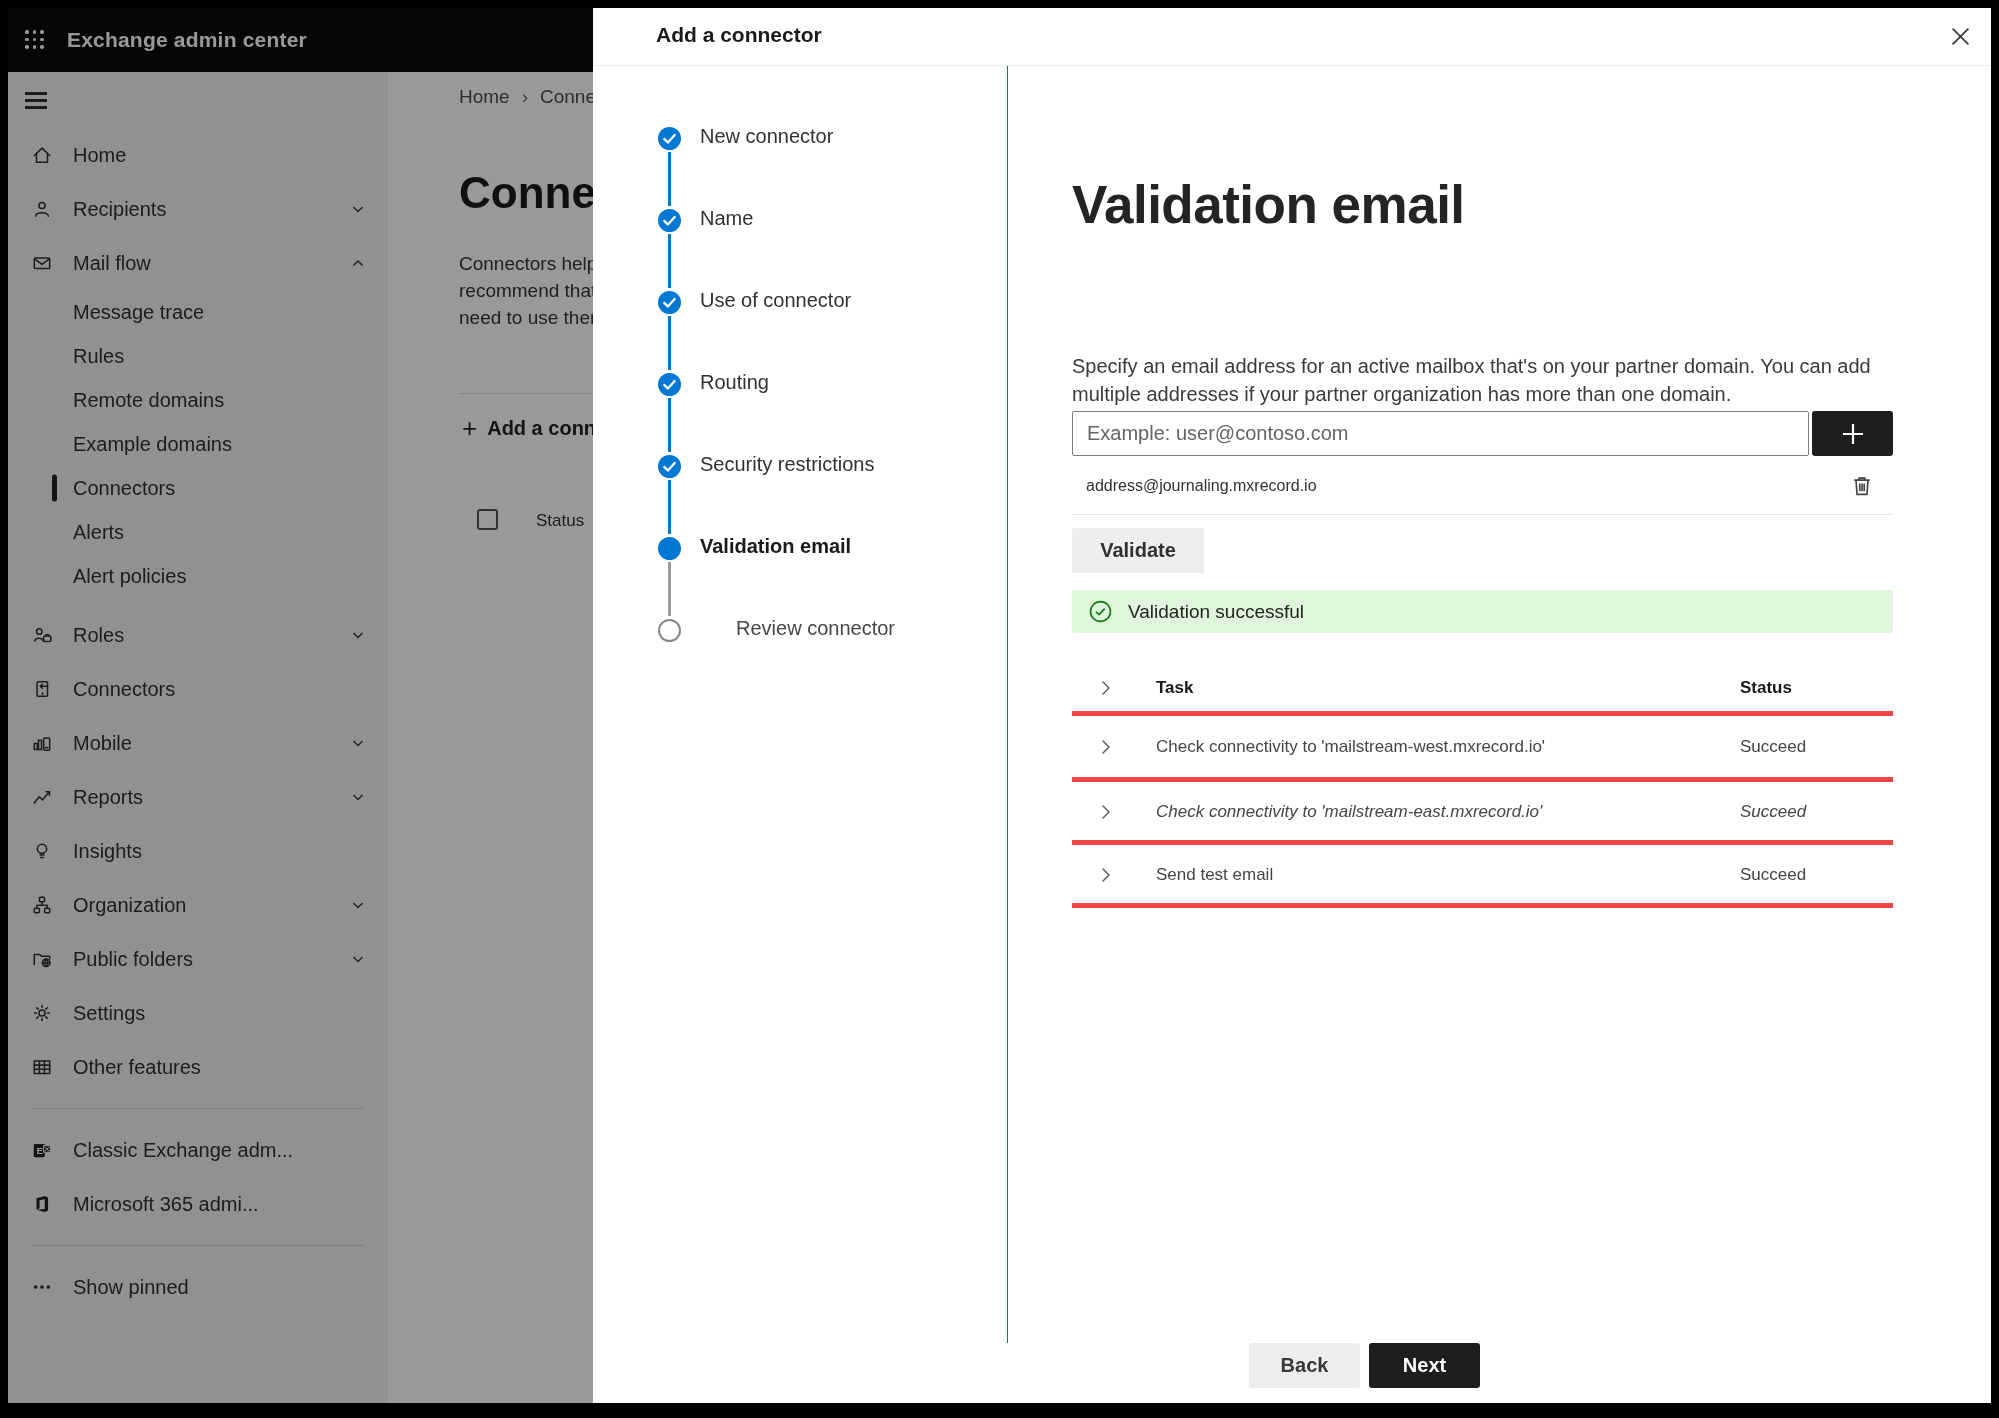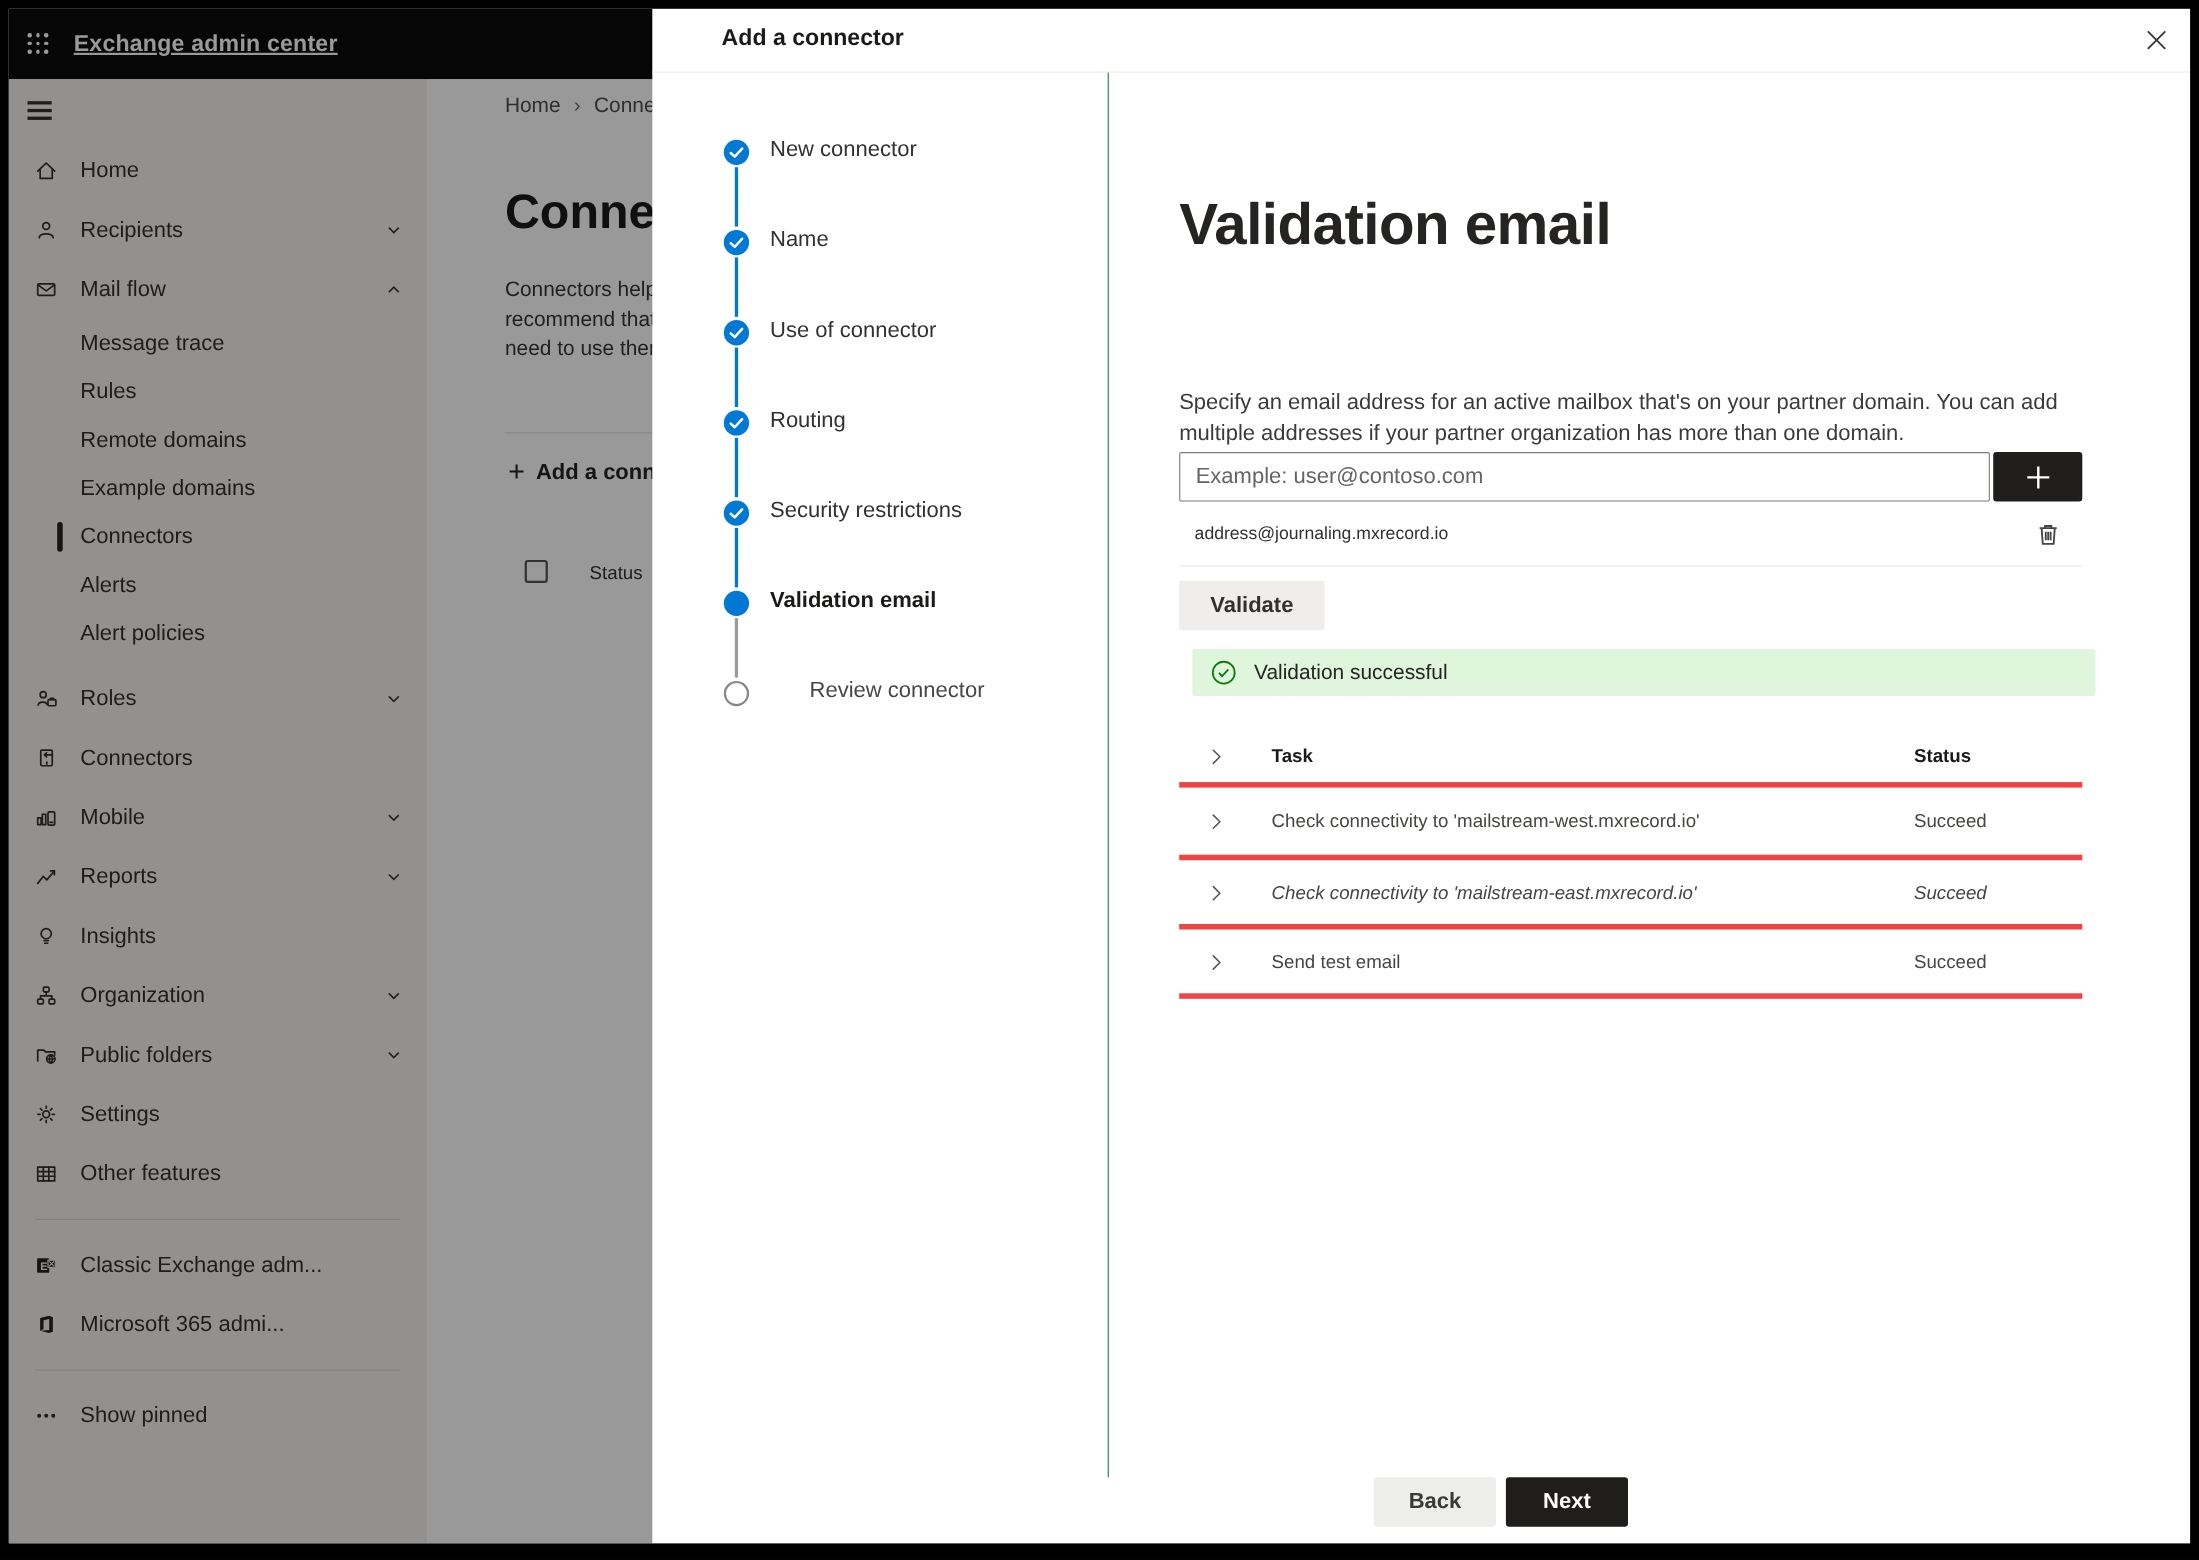--- a/index.html
+++ b/index.html
@@ -4,21 +4,21 @@
 <style>
   html,body{margin:0;padding:0;background:#000;}
   *{box-sizing:border-box;font-family:"Liberation Sans",sans-serif;}
   .screen{position:relative;width:1999px;height:1418px;background:#000;overflow:hidden;}
   .app{position:absolute;left:8px;top:8px;width:1983px;height:1395px;background:#fff;overflow:hidden;}
 
   
   .topbar{position:absolute;left:0;top:0;width:100%;height:64px;background:#0b0b0b;z-index:1;}
   .waffle{position:absolute;left:17px;top:22px;width:20px;height:20px;display:grid;grid-template-columns:repeat(3,1fr);gap:3px;}
   .waffle i{width:3.5px;height:3.5px;border-radius:50%;background:#fff;}
-  .app-title{position:absolute;left:59px;top:0;height:64px;line-height:64px;color:#fff;font-size:21px;font-weight:600;letter-spacing:.2px;text-decoration:underline;}
+  .app-title{position:absolute;left:59px;top:0;height:64px;line-height:64px;color:#fff;font-size:21px;font-weight:600;letter-spacing:.2px;}
 
   
   .sidebar{position:absolute;left:0;top:64px;width:380px;bottom:0;background:#f3f2f1;z-index:1;overflow:hidden;}
   .hamburger{position:absolute;left:17px;top:20px;width:22px;height:17px;cursor:pointer;}
   .hamburger i{display:block;height:2.5px;background:#323130;margin-bottom:4.5px;}
   .nav{position:absolute;left:0;top:56px;right:0;}
   .nav-item{position:relative;display:flex;align-items:center;height:54px;color:#323130;font-size:20px;cursor:pointer;}
   .nav-item.sub{height:44px;}
   .nav-item .nicon{position:absolute;left:23px;width:22px;height:22px;}
   .nav-item .nlabel{margin-left:65px;white-space:nowrap;}
@@ -63,21 +63,21 @@
   .v-h1{position:absolute;left:0;top:108px;font-size:53px;font-weight:700;color:#252423;letter-spacing:-0.5px;}
   .v-desc{position:absolute;left:0;top:262px;font-size:20px;line-height:28px;color:#3b3a39;margin-top:24px;}
   .email-input{position:absolute;left:0;top:345px;width:737px;height:45px;border:1px solid #7d7d7d;border-radius:2px;padding:0 14px;font-size:20px;color:#323130;background:#fff;}
   .email-input::placeholder{color:#666462;}
   .plus-btn{position:absolute;left:740px;top:345px;width:81px;height:45px;background:#1f1e1d;border-radius:3px;display:flex;align-items:center;justify-content:center;cursor:pointer;}
   .addr-row{position:absolute;left:0;top:400px;width:100%;height:48px;}
   .addr-text{position:absolute;left:14px;top:11px;font-size:16px;color:#323130;}
   .trash-btn{position:absolute;left:777px;top:7px;width:28px;height:28px;cursor:pointer;}
   .addr-divider{position:absolute;left:0;top:448px;width:100%;height:1px;background:#e9e8e7;}
   .validate-btn{position:absolute;left:0;top:462px;width:132px;height:45px;background:#efeeed;border:none;border-radius:2px;font-size:20px;font-weight:600;color:#323130;cursor:pointer;}
-  .banner{position:absolute;left:12px;top:524px;width:100%;height:43px;background:#dff6dd;border-radius:2px;display:flex;align-items:center;padding-left:17px;}
+  .banner{position:absolute;left:0;top:524px;width:100%;height:43px;background:#dff6dd;border-radius:2px;display:flex;align-items:center;padding-left:17px;}
   .banner-text{margin-left:16px;font-size:19px;color:#252423;}
 
   .tbl-row{position:absolute;left:0;width:100%;border-bottom:5px solid #ef4444;}
   .tbl-chev{position:absolute;left:24px;top:50%;transform:translateY(-50%);width:20px;height:20px;cursor:pointer;}
   .tbl-task{position:absolute;left:84px;top:50%;transform:translateY(-50%);font-size:17px;color:#464542;white-space:nowrap;}
   .tbl-status{position:absolute;left:668px;top:50%;transform:translateY(-50%);font-size:17px;color:#464542;}
   .tbl-row.head .tbl-task,.tbl-row.head .tbl-status{font-weight:700;color:#1b1a19;}
 
   .footer-btn{position:absolute;top:1335px;width:111px;height:45px;border:none;border-radius:3px;font-size:20px;font-weight:600;cursor:pointer;}
   .back-btn{left:656px;background:#ededec;color:#3a3938;}

